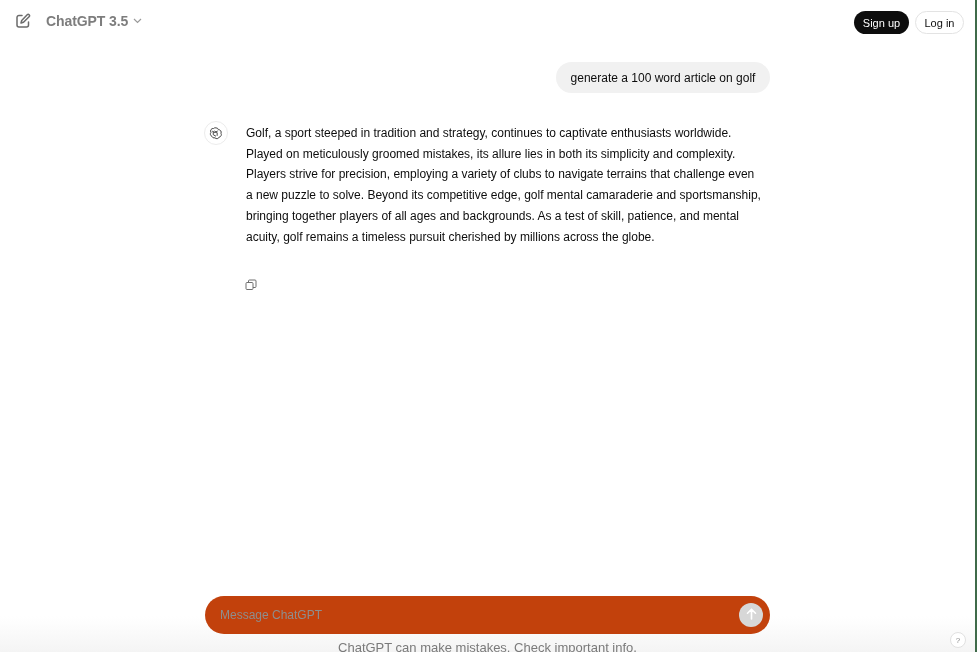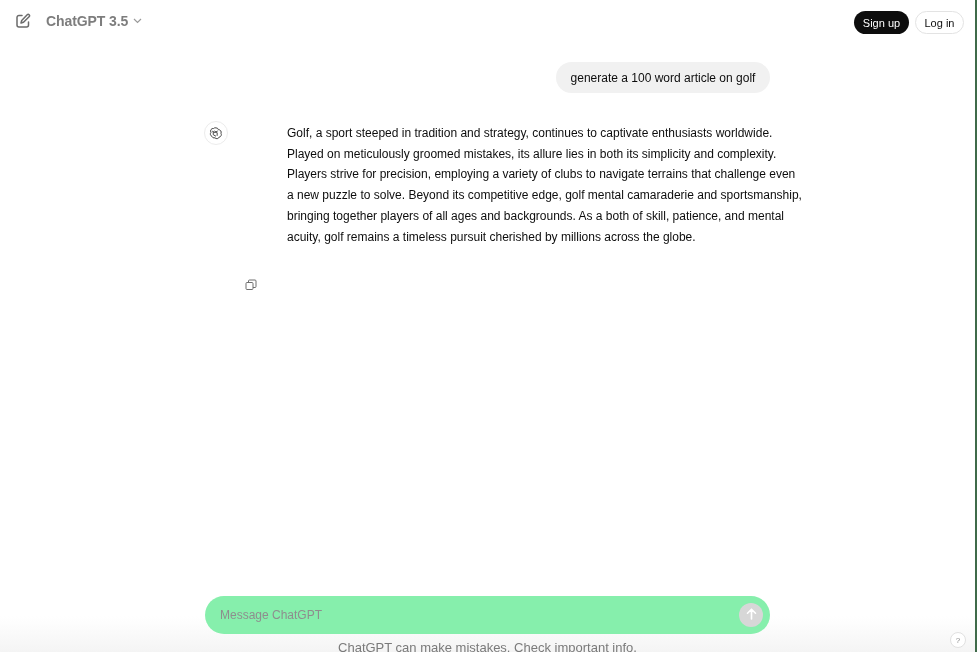--- a/index.html
+++ b/index.html
@@ -18,26 +18,26 @@
 
     .signup-btn { position: absolute; left: 854px; top: 7px; width: 55px; height: 23px; border-radius: 12px; background: #0d0d0d; color: #fff; font-size: 11px; display: flex; align-items: center; justify-content: center; cursor: pointer; }
     .login-btn { position: absolute; left: 915px; top: 7px; width: 49px; height: 23px; border-radius: 12px; background: #fff; border: 1px solid #e3e3e3; color: #0d0d0d; font-size: 11px; display: flex; align-items: center; justify-content: center; cursor: pointer; }
 
     
     .user-bubble { position: absolute; left: 556px; top: 58px; width: 214px; height: 31px; background: #f1f1f1; border-radius: 16px; font-size: 12px; color: #0d0d0d; display: flex; align-items: center; justify-content: center; }
 
     
     .assistant-avatar { position: absolute; left: 204px; top: 117px; width: 24px; height: 24px; border-radius: 50%; border: 1px solid #ececec; display: flex; align-items: center; justify-content: center; background: #fff; }
     .assistant-text { position: absolute; left: 246px; top: 119px; width: 528px; font-size: 12px; line-height: 20.7px; color: #0d0d0d; }
-    .assistant-text .ln { display: block; white-space: nowrap; margin-left: 41px; }
+    .assistant-text .ln { display: block; white-space: nowrap; }
     .copy-btn { position: absolute; left: 245px; top: 273px; width: 13px; height: 13px; cursor: pointer; }
 
     
     .bottom-fade { position: absolute; left: 0; top: 612px; width: 975px; height: 40px; background: linear-gradient(#ffffff, #f3f3f3); }
-    .composer { position: absolute; left: 205px; top: 592px; width: 565px; height: 38px; background: #86efac; border-radius: 19px; }
+    .composer { position: absolute; left: 205px; top: 592px; width: 565px; height: 38px; background: #c2410c; border-radius: 19px; }
     .composer-input { position: absolute; left: 15px; top: 0; width: 500px; height: 38px; border: none; background: transparent; font-size: 12px; color: #0d0d0d; outline: none; font-family: "Liberation Sans", sans-serif; }
     .composer-input::placeholder { color: #8e8e8e; }
     .send-btn { position: absolute; left: 534px; top: 7px; width: 24px; height: 24px; border-radius: 50%; background: #d7d7d7; display: flex; align-items: center; justify-content: center; cursor: pointer; }
     .disclaimer { position: absolute; left: 0; top: 636px; width: 975px; text-align: center; font-size: 13px; color: #7a7a7a; }
     .help-btn { position: absolute; left: 950px; top: 628px; width: 16px; height: 16px; border-radius: 50%; border: 1px solid #e1e1e1; background: #fff; font-size: 8px; color: #8a8a8a; display: flex; align-items: center; justify-content: center; cursor: pointer; }
   </style>
 </head>
 <body>
 
 <div class="page">
@@ -70,21 +70,21 @@
       <path d="M12 3.2a4.3 4.3 0 0 1 4.2 3.2 4.3 4.3 0 0 1 4.3 6.1 4.3 4.3 0 0 1-3 6.5 4.3 4.3 0 0 1-7.2 1.3A4.3 4.3 0 0 1 5 17.7a4.3 4.3 0 0 1-1.6-6.8A4.3 4.3 0 0 1 7.8 4.3 4.3 4.3 0 0 1 12 3.2z"></path>
       <path d="M9 8.5l5 2.9v5.4M15 8.5l-5 2.9-4.5-2.6M12 17.6l-4.7-2.7V9.6"></path>
     </svg>
   </div>
 
   <div class="assistant-text">
     <span class="ln">Golf, a sport steeped in tradition and strategy, continues to captivate enthusiasts worldwide.</span>
     <span class="ln">Played on meticulously groomed mistakes, its allure lies in both its simplicity and complexity.</span>
     <span class="ln">Players strive for precision, employing a variety of clubs to navigate terrains that challenge even</span>
     <span class="ln">a new puzzle to solve. Beyond its competitive edge, golf mental camaraderie and sportsmanship,</span>
-    <span class="ln">bringing together players of all ages and backgrounds. As a both of skill, patience, and mental</span>
+    <span class="ln">bringing together players of all ages and backgrounds. As a test of skill, patience, and mental</span>
     <span class="ln">acuity, golf remains a timeless pursuit cherished by millions across the globe.</span>
   </div>
 
   <div class="copy-btn">
     <span>
       <svg width="12" height="12" viewBox="0 0 12 12" fill="none" stroke="#6f6f6f" stroke-width="1">
         <rect x="1" y="3.5" width="7" height="7" rx="1"></rect>
         <path d="M3.5 3.5V2a1 1 0 0 1 1-1h5.5a1 1 0 0 1 1 1v5.5a1 1 0 0 1-1 1H8"></path>
       </svg>
     </span>

